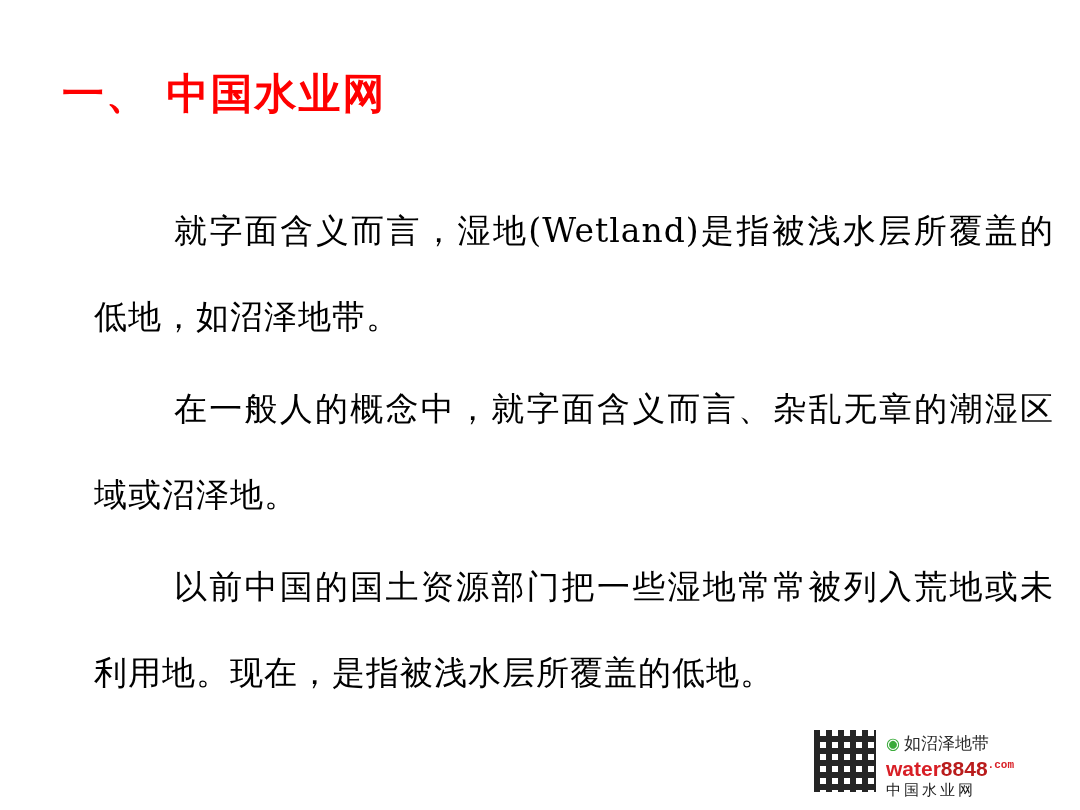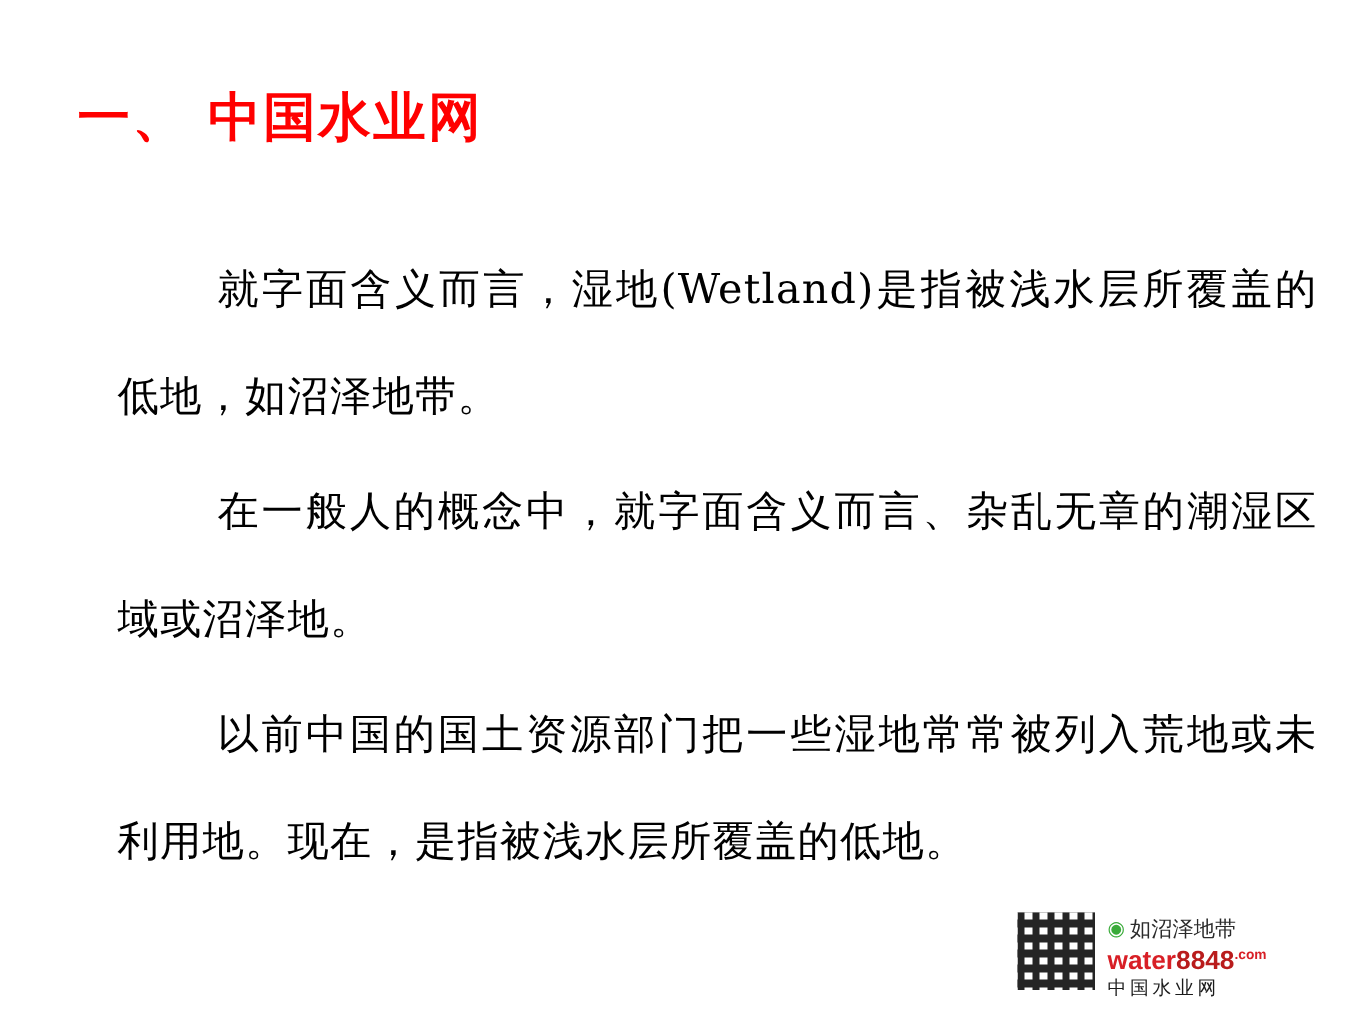--- a/index.html
+++ b/index.html
@@ -100,20 +100,21 @@
   .wm-water {
     color: #d81f26;
   }
   .wm-num {
     color: #b91c1c;
   }
   .wm-dotcom {
     color: #d81f26;
     font-size: 11px;
     vertical-align: super;
+    font-family: Liberation Mono, monospace;
   }
   .wm-line3 {
     margin-top: 1px;
     font-family: Liberation Mono, monospace;
     font-size: 15px;
     color: #1a1a1a;
     letter-spacing: 3px;
     white-space: nowrap;
   }
 </style>

